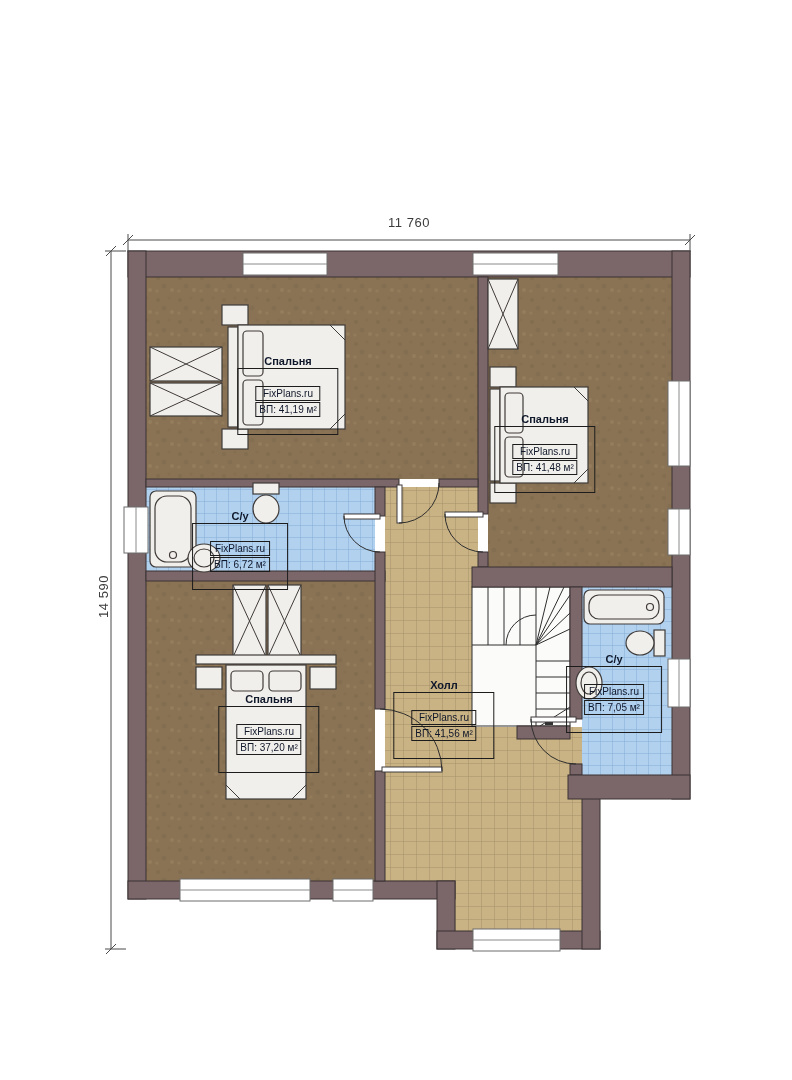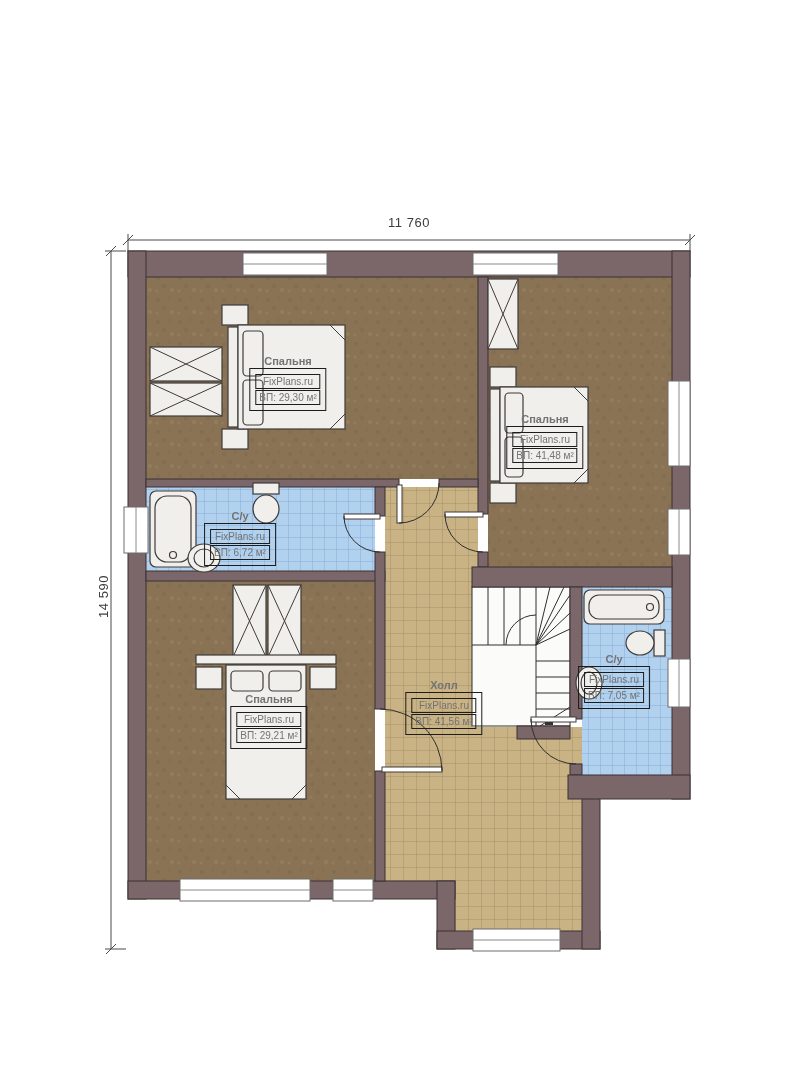--- a/index.html
+++ b/index.html
@@ -12,23 +12,23 @@
   .furn{fill:#f1efeb;stroke:#3f3b3a;stroke-width:1.2;}
   .xline{stroke:#3f3b3a;stroke-width:1;}
   .sline{stroke:#2e2e2e;stroke-width:1;fill:none;}
   .arc{stroke:#2e2e2e;stroke-width:1;fill:none;}
   .leaf{fill:#ffffff;stroke:#3f3b3a;stroke-width:1;}
   .dim{stroke:#4a4a4a;stroke-width:1;}
   .stairbox{fill:#fbfbfa;stroke:#2e2e2e;stroke-width:1;}
   .dim-text{position:absolute;font-size:13px;color:#3c3c3c;letter-spacing:.5px;}
   .dim-top{left:359px;top:206px;width:100px;text-align:center;}
   .dim-left{left:53px;top:580px;width:100px;text-align:center;transform:rotate(-90deg);}
-  .room-label{position:absolute;transform:translateX(-50%);text-align:center;color:#737373;z-index:5;}
+  .room-label{position:absolute;transform:translateX(-50%);text-align:center;color:#0f172a;z-index:5;}
   .room-name{font-weight:700;font-size:11px;margin-bottom:1px;white-space:nowrap;}
-  .tag{border:1px solid #1c1c1c;padding:5px;display:inline-block;}
+  .tag{border:1px solid #1c1c1c;padding:17px;display:inline-block;}
   .tag-row{border:1px solid #1c1c1c;font-size:10px;line-height:13px;padding:0 3px;white-space:nowrap;}
   .tag-row + .tag-row{margin-top:1px;}
 </style>
 </head>
 <body>
 
 <div id="canvas">
 
 <svg id="plan-svg" width="792" height="1080" viewBox="0 0 792 1080">
   <defs>
@@ -253,21 +253,21 @@
   </g>
 </svg>
 
 <div class="dim-text dim-top">11 760</div>
 <div class="dim-text dim-left">14 590</div>
 
 <div class="room-label" style="left:288px;top:346px">
   <div class="room-name">Спальня</div>
   <div class="tag">
     <div class="tag-row">FixPlans.ru</div>
-    <div class="tag-row">ВП: 29,30 м²</div>
+    <div class="tag-row">ВП: 41,19 м²</div>
   </div>
 </div>
 
 <div class="room-label" style="left:545px;top:404px">
   <div class="room-name">Спальня</div>
   <div class="tag">
     <div class="tag-row">FixPlans.ru</div>
     <div class="tag-row">ВП: 41,48 м²</div>
   </div>
 </div>
@@ -277,21 +277,21 @@
   <div class="tag">
     <div class="tag-row">FixPlans.ru</div>
     <div class="tag-row">ВП: 6,72 м²</div>
   </div>
 </div>
 
 <div class="room-label" style="left:269px;top:684px">
   <div class="room-name">Спальня</div>
   <div class="tag">
     <div class="tag-row">FixPlans.ru</div>
-    <div class="tag-row">ВП: 29,21 м²</div>
+    <div class="tag-row">ВП: 37,20 м²</div>
   </div>
 </div>
 
 <div class="room-label" style="left:444px;top:670px">
   <div class="room-name">Холл</div>
   <div class="tag">
     <div class="tag-row">FixPlans.ru</div>
     <div class="tag-row">ВП: 41,56 м²</div>
   </div>
 </div>

